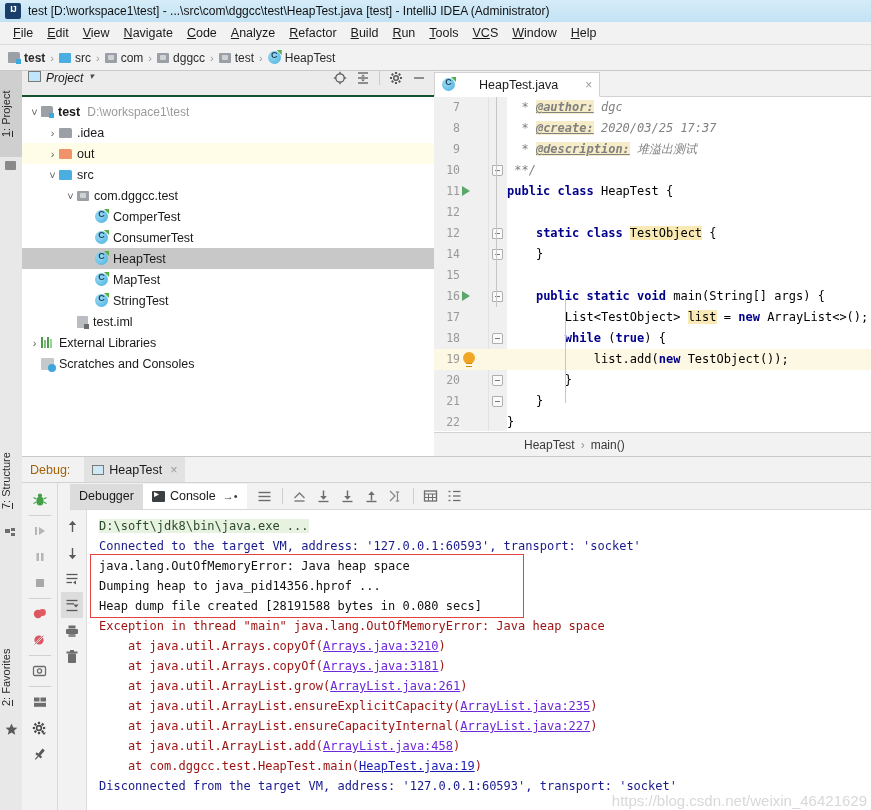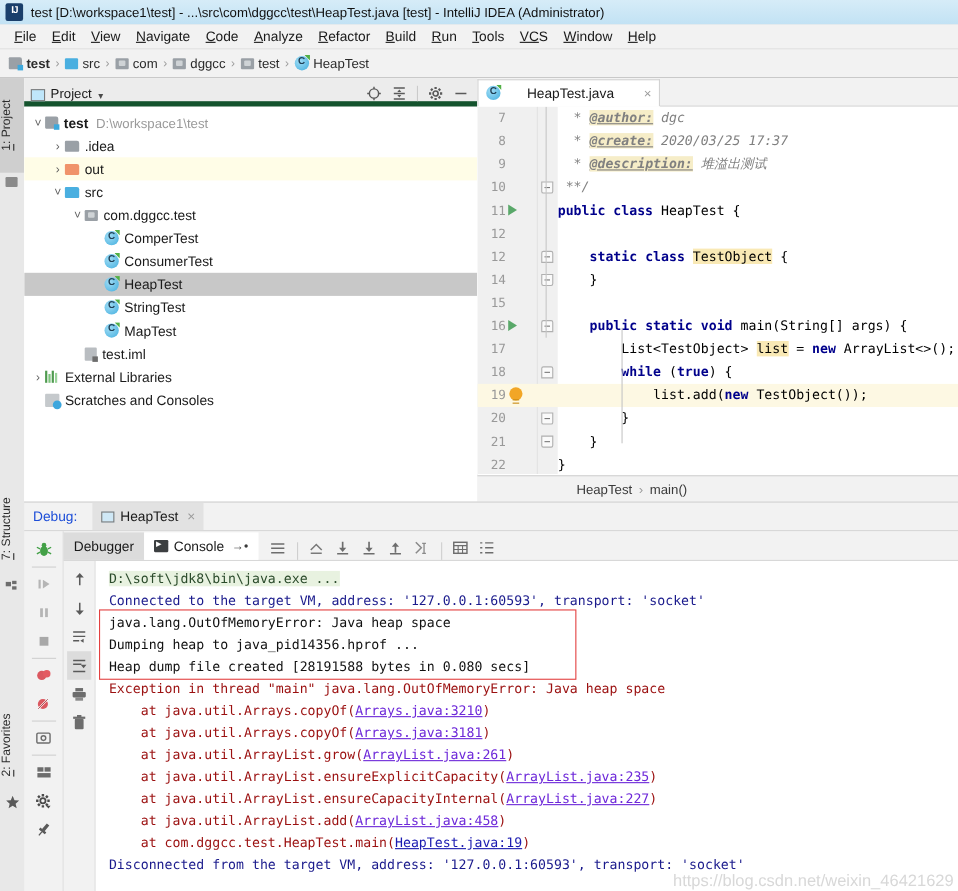--- a/index.html
+++ b/index.html
@@ -75,22 +75,22 @@
   .vtab.active{background:#cfcfcf;}
   .vtab .mn{text-decoration:underline;}
   .vicon{position:absolute;left:5px;width:12px;height:12px;}
 
   
   .projectwin{
     position:absolute;left:22px;top:71px;width:412px;height:385px;
     background:#fff;border-right:1px solid #c9c9c9;
   }
   .pw-header{
-    height:26px;background:#ececec;border-bottom:5px solid #14532d;
-    display:flex;align-items:flex-end;padding:0 6px;box-sizing:border-box;
+    height:26px;background:#ececec;border-bottom:2px solid #14532d;
+    display:flex;align-items:flex-start;padding:0 6px;box-sizing:border-box;font-style:italic;
   }
   .pw-title{font-size:12px;color:#1a1a1a;margin-left:5px;}
   .pw-sq{width:13px;height:11px;border:1.5px solid #7a7a7a;background:#bfe6fa;box-sizing:border-box;}
   .pw-caret{margin-left:6px;color:#4a4a4a;font-size:9px;}
   .pw-actions{margin-left:auto;display:flex;align-items:center;gap:9px;padding-right:2px;}
   .pw-actions .act{width:14px;height:14px;color:#5a5a5a;position:relative;cursor:pointer;}
   .pw-divider{width:1px;height:14px;background:#cacaca;}
 
   .tree{position:absolute;left:0;top:26px;right:0;bottom:0;overflow:hidden;background:#fff;padding-top:4px;}
   .trow{height:21px;display:flex;align-items:center;font-size:12.5px;color:#1a1a1a;white-space:nowrap;cursor:default;}
@@ -148,37 +148,37 @@
   .brd{position:absolute;left:0;bottom:0;height:24px;width:100%;background:#f2f2f2;
     border-top:1px solid #d2d2d2;display:flex;align-items:center;padding-left:90px;
     box-sizing:border-box;font-family:"Liberation Sans",sans-serif;font-size:12px;color:#3a3a3a;}
   .brd .sp{color:#9a9a9a;margin:0 6px;}
 
   
   .debugwin{position:absolute;left:22px;top:456px;width:849px;height:354px;background:#f2f2f2;
     border-top:1px solid #c9c9c9;}
   .dbg-head{height:26px;background:#f2f2f2;display:flex;align-items:center;
     border-bottom:1px solid #d2d2d2;padding-left:8px;box-sizing:border-box;}
-  .dbg-label{font-size:12.5px;color:#1d4ed8;margin-right:14px;}
+  .dbg-label{font-size:12.5px;color:#a16207;margin-right:14px;}
   .dbg-tab{height:25px;display:flex;align-items:center;padding:0 8px;background:#e2e2e2;
     font-size:12.5px;color:#1a1a1a;cursor:pointer;}
   .dbg-tab .tsq{width:12px;height:10px;border:1.5px solid #7a7a7a;background:#cfe8f6;
     box-sizing:border-box;margin-right:5px;}
   .dbg-tab .close{margin-left:8px;color:#9a9a9a;}
 
   .dbg-body{position:absolute;left:0;top:26px;right:0;bottom:0;display:flex;}
   .dbg-left{width:35px;background:#f2f2f2;border-right:1px solid #d8d8d8;
     display:flex;flex-direction:column;align-items:center;padding-top:4px;gap:0;}
   .dbg-left .dbtn{width:26px;height:26px;display:flex;align-items:center;justify-content:center;
     cursor:pointer;position:relative;}
   .dbg-left .sep{width:22px;height:1px;background:#d0d0d0;margin:2px 0;}
 
   .dbg-main{flex:1;display:flex;flex-direction:column;min-width:0;}
-  .dbg-toolbar{height:26px;display:flex;align-items:flex-end;background:#f2f2f2;
-    border-bottom:1px solid #d8d8d8;}
+  .dbg-toolbar{height:26px;display:flex;align-items:center;background:#f2f2f2;
+    border-bottom:1px solid #d8d8d8;margin-left:12px;}
   .tb-tab{height:25px;display:flex;align-items:center;padding:0 9px;font-size:12.5px;
     color:#1a1a1a;cursor:pointer;}
   .tb-tab.sel{background:#dcdcdc;}
   .tb-tab.console{background:#fff;}
   .console-ico{width:13px;height:11px;background:#3c3f41;margin-right:5px;position:relative;border-radius:1px;}
   .console-ico:after{content:"\25B8";position:absolute;left:2px;top:-3px;color:#fff;font-size:10px;}
   .tb-sepv{width:1px;height:16px;background:#cfcfcf;margin:0 5px;}
   .tb-ibtn{width:24px;height:22px;display:flex;align-items:center;justify-content:center;
     cursor:pointer;color:#5f5f5f;}
 
@@ -373,26 +373,26 @@
           <span>ConsumerTest</span>
         </div>
         <div class="trow sel" style="padding-left: 60px;">
           <span class="tarrow" style="font-size: 11px;"></span>
           <span class="ico ico-class" style="margin-right: 5px;"></span>
           <span>HeapTest</span>
         </div>
         <div class="trow" style="padding-left: 60px;">
           <span class="tarrow" style="font-size: 11px;"></span>
           <span class="ico ico-class" style="margin-right: 5px;"></span>
-          <span>StringTest</span>
+          <span>MapTest</span>
         </div>
         <div class="trow" style="padding-left: 60px;">
           <span class="tarrow" style="font-size: 11px;"></span>
           <span class="ico ico-class" style="margin-right: 5px;"></span>
-          <span>MapTest</span>
+          <span>StringTest</span>
         </div>
         <div class="trow" style="padding-left: 42px;">
           <span class="tarrow" style="font-size: 11px;"></span>
           <span class="ico ico-iml" style="margin-right: 5px;"></span>
           <span>test.iml</span>
         </div>
         <div class="trow" style="padding-left: 6px;">
           <span class="tarrow" style="font-size: 11px;">›</span>
           <span class="ico ico-lib" style="margin-right: 5px;">
             <span style="left: 0px; height: 11px; background: rgb(79, 155, 79);"></span>

